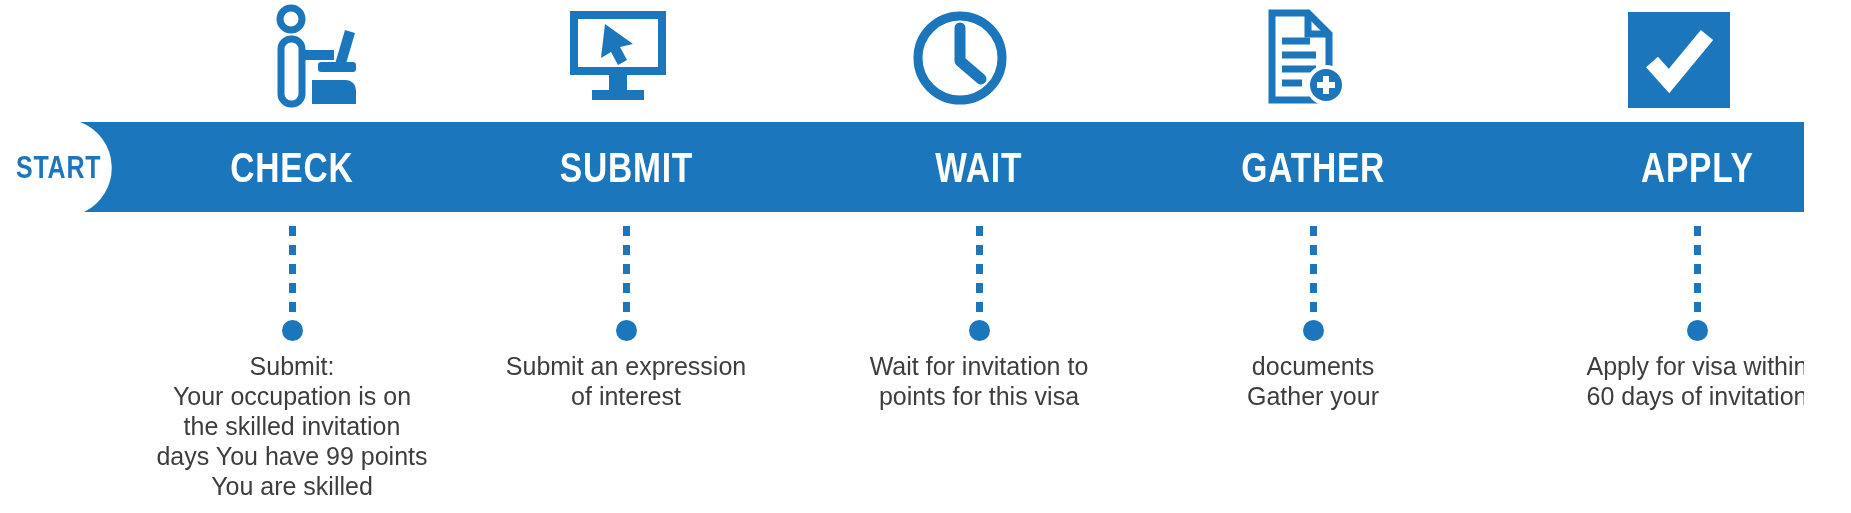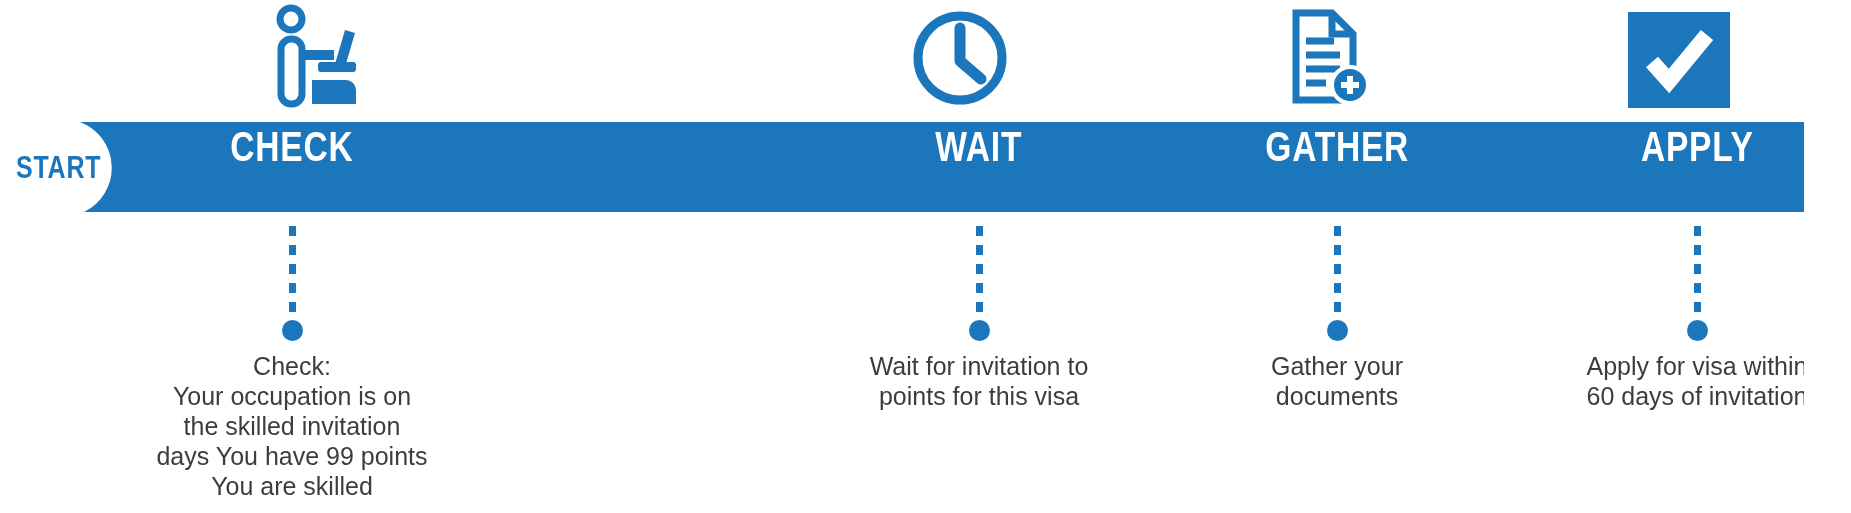--- a/index.html
+++ b/index.html
@@ -16,26 +16,26 @@
   .banner{position:absolute;left:0;top:122px;width:1851px;height:90px}
   .start-label{
     position:absolute;left:16px;top:122px;height:90px;display:flex;align-items:center;
     color:var(--accent);font-weight:bold;font-size:32px;letter-spacing:1px;
     transform:scaleX(.78);transform-origin:left center;
   }
   .col{position:absolute;top:0;width:360px;height:513px}
   .col-check {left:112px}
   .col-submit{left:446px}
   .col-wait  {left:799px}
-  .col-gather{left:1157px}
+  .col-gather{left:1133px}
   .col-apply {left:1517px}
   .icon-box{position:absolute;top:0;left:0;right:0;height:108px;
     display:flex;align-items:flex-end;justify-content:center}
   .step-label{position:absolute;top:122px;left:0;right:0;height:90px;
-    display:flex;justify-content:center;
+    display:flex;align-items:center;justify-content:center;
     color:#fff;font-weight:bold;font-size:43px}
   .step-label>span{display:inline-block;transform:scaleX(.78);letter-spacing:1px}
   .dotline{position:absolute;top:226px;left:50%;margin-left:-3.5px;width:7px;height:88px;
     background:repeating-linear-gradient(to bottom,var(--accent) 0 10px,transparent 10px 19px)}
   .dot{position:absolute;top:320px;left:50%;margin-left:-10.5px;width:21px;height:21px;
     border-radius:50%;background:var(--accent)}
   .desc{position:absolute;top:351px;left:-10px;right:-10px;text-align:center;
     color:var(--text);font-size:25px;line-height:30px}
   .seg{white-space:pre}
   .seg.u{text-underline-offset:5px;text-decoration-thickness:2px}
@@ -64,28 +64,48 @@
         <rect class="fl" x="60" y="58" width="38" height="10" rx="3"></rect>
         <path class="fl" d="M54 76 h34 a10 10 0 0 1 10 10 v14 h-44 z"></path>
       </svg>
     </div>
     <div class="step-label">
       <span>CHECK</span>
     </div>
     <div class="dotline"></div>
     <div class="dot"></div>
     <div class="desc">
-      <div><span class="seg">Check:</span></div>
+      <div><span class="seg">Submit:</span></div>
       <div><span class="seg">Your occupation is on</span></div>
       <div><span class="seg">the </span><span class="seg u">skilled</span><span class="seg"> </span><span class="seg u">invitation</span></div>
       <div><span class="seg u">days</span><span class="seg"> You have 99 </span><span class="seg u">points</span></div>
       <div><span class="seg">You are </span><span class="seg u">skilled</span></div>
     </div>
   </div>
 
+  <div class="col col-submit">
+    <div class="icon-box" style="transform:translateX(-8px)">
+      <svg class="ic" width="110" height="100" viewBox="0 0 110 100">
+        <rect class="fl" x="7" y="3" width="96" height="64"></rect>
+        <rect x="15" y="11" width="80" height="48" fill="#fff"></rect>
+        <path class="fl" d="M42 16 L70 36 L57 39 L64 52 L55 57 L48 44 L38 50 Z"></path>
+        <rect class="fl" x="46" y="67" width="18" height="15"></rect>
+        <rect class="fl" x="29" y="82" width="52" height="10"></rect>
+      </svg>
+    </div>
+    <div class="step-label">
+      <span>SUBMIT</span>
+    </div>
+    <div class="dotline"></div>
+    <div class="dot"></div>
+    <div class="desc">
+      <div><span class="seg">Submit an expression</span></div>
+      <div><span class="seg">of interest</span></div>
+    </div>
+  </div>
 
   <div class="col col-wait">
     <div class="icon-box" style="transform:translateX(-19px)">
       <svg class="ic" width="100" height="105" viewBox="0 0 100 105">
         <circle class="st" cx="50" cy="55" r="42" stroke-width="9"></circle>
         <path class="st" d="M50 25 L50 58 L71 76" stroke-width="11" stroke-linecap="round" stroke-linejoin="round"></path>
       </svg>
     </div>
     <div class="step-label">
       <span>WAIT</span>
@@ -108,22 +128,22 @@
         <rect x="71" y="74" width="18" height="6" fill="#fff"></rect>
         <rect x="77" y="68" width="6" height="18" fill="#fff"></rect>
       </svg>
     </div>
     <div class="step-label">
       <span>GATHER</span>
     </div>
     <div class="dotline"></div>
     <div class="dot"></div>
     <div class="desc">
+      <div><span class="seg">documents</span></div>
       <div><span class="seg">Gather your</span></div>
-      <div><span class="seg">documents</span></div>
     </div>
   </div>
 
   <div class="col col-apply">
     <div class="icon-box" style="transform:translateX(-18px)">
       <svg class="ic" width="102" height="96" viewBox="0 0 102 96">
         <rect class="fl" x="0" y="0" width="102" height="96"></rect>
         <path d="M24 50 L41 69 L79 23" fill="none" stroke="#fff" stroke-width="16"></path>
       </svg>
     </div>

